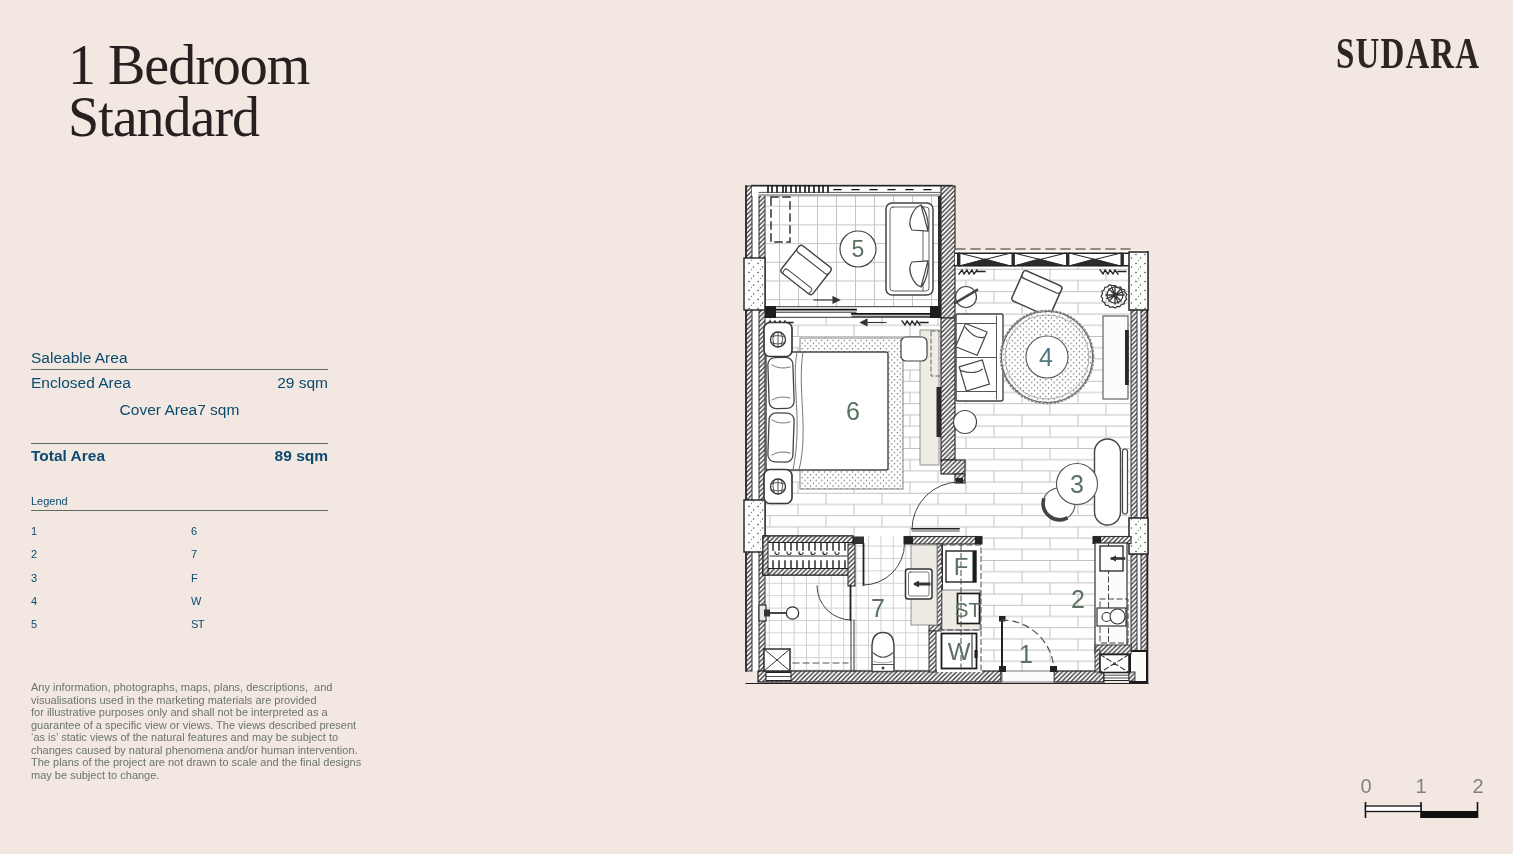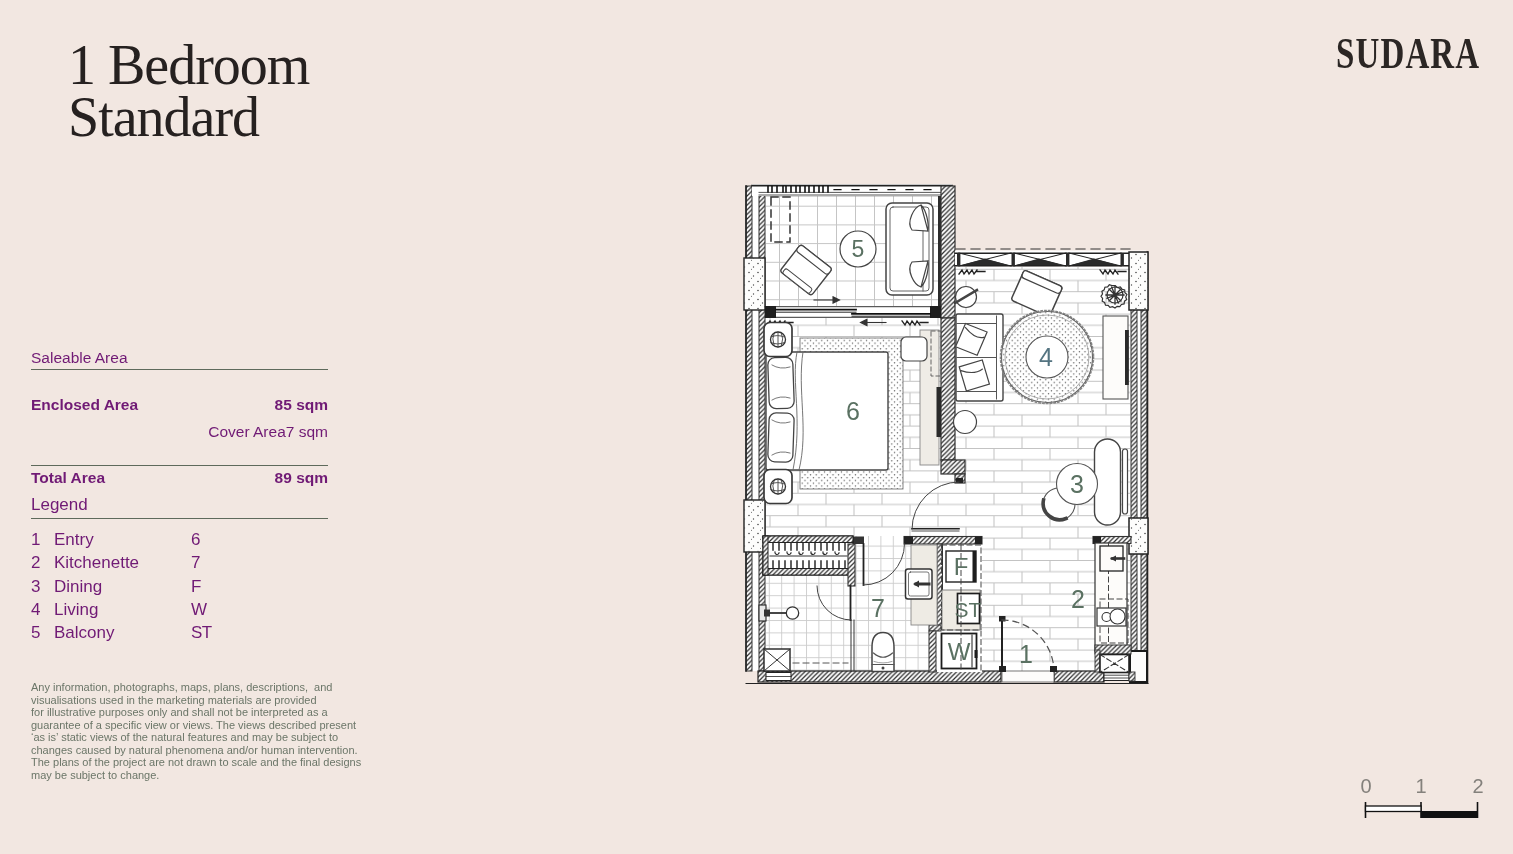--- a/index.html
+++ b/index.html
@@ -1,54 +1,53 @@
 <!DOCTYPE html>
 <html><head>
 <meta charset="utf-8">
 <style>
   html,body{margin:0;padding:0;}
   body{width:1513px;height:854px;background:#f2e7e1;font-family:"Liberation Sans",sans-serif;position:relative;overflow:hidden;}
   .abs{position:absolute;}
-  .sage{color:#701a75;}
+  .sage{color:#0c4a6e;}
 </style>
 </head>
 <body>
 
 <div class="abs" style="left:32px;top:40px;font-family:'Liberation Serif',serif;font-size:56px;line-height:51.5px;color:#262120;letter-spacing:-1px;margin-left:36px;">1 Bedroom<br>Standard</div>
 
 <div class="abs" style="left:1336px;top:28px;font-family:'Liberation Serif',serif;font-size:44px;color:#2b2624;letter-spacing:1.5px;font-weight:bold;transform-origin:0 0;transform:scale(0.75,1);white-space:nowrap;">SUDARA</div>
 
 <div class="abs sage" style="left:31px;top:349px;width:297px;font-size:15.5px;">
 
   <div style="padding-bottom:2px;border-bottom:1px solid #5e6a5b;">Saleable Area</div>
 
-  <div style="margin-top:26px;display:flex;justify-content:space-between;font-weight:bold;">
+  <div style="margin-top:4px;display:flex;justify-content:space-between;">
       <span>Enclosed Area</span>
-      <span>85 sqm</span>
+      <span>29 sqm</span>
     </div>
 
-  <div style="margin-top:9px;display:flex;justify-content:flex-end;">
+  <div style="margin-top:9px;display:flex;justify-content:center;">
       <span>Cover Area</span>
       <span>7 sqm</span>
     </div>
 
   <div style="margin-top:24px;border-top:1px solid #5e6a5b;padding-top:3px;display:flex;justify-content:space-between;font-weight:bold;">
       <span>Total Area</span>
       <span>89 sqm</span>
     </div>
 </div>
 
-<div class="abs sage" style="left:31px;top:495px;width:297px;font-size:17px;">
+<div class="abs sage" style="left:31px;top:495px;width:297px;font-size:11px;">
 
   <div style="padding-bottom:3px;border-bottom:1px solid #5e6a5b;">Legend</div>
 
   <div style="margin-top:9px;display:flex;line-height:23.3px;white-space:nowrap;">
     <div style="display:flex;width:160px;flex-shrink:0;">
       <div style="width:23px;">1<br>2<br>3<br>4<br>5</div>
-      <div>Entry<br>Kitchenette<br>Dining<br>Living<br>Balcony</div>
     </div>
     <div style="display:flex;">
       <div style="width:21.5px;letter-spacing:-0.5px;">6<br>7<br>F<br>W<br>ST</div>
     </div>
   </div>
 </div>
 
 <div class="abs" style="left:31px;top:681px;width:360px;font-size:11px;line-height:12.5px;color:#6b7668;">Any information, photographs, maps, plans, descriptions,&nbsp; and<br>visualisations used in the marketing materials are provided<br>for illustrative purposes only and shall not be interpreted as a<br>guarantee of a specific view or views. The views described present<br>‘as is’ static views of the natural features and may be subject to<br>changes caused by natural phenomena and/or human intervention.<br>The plans of the project are not drawn to scale and the final designs<br>may be subject to change.</div>
 
 <div class="abs" style="left:1340px;top:774px;width:160px;height:50px;">

